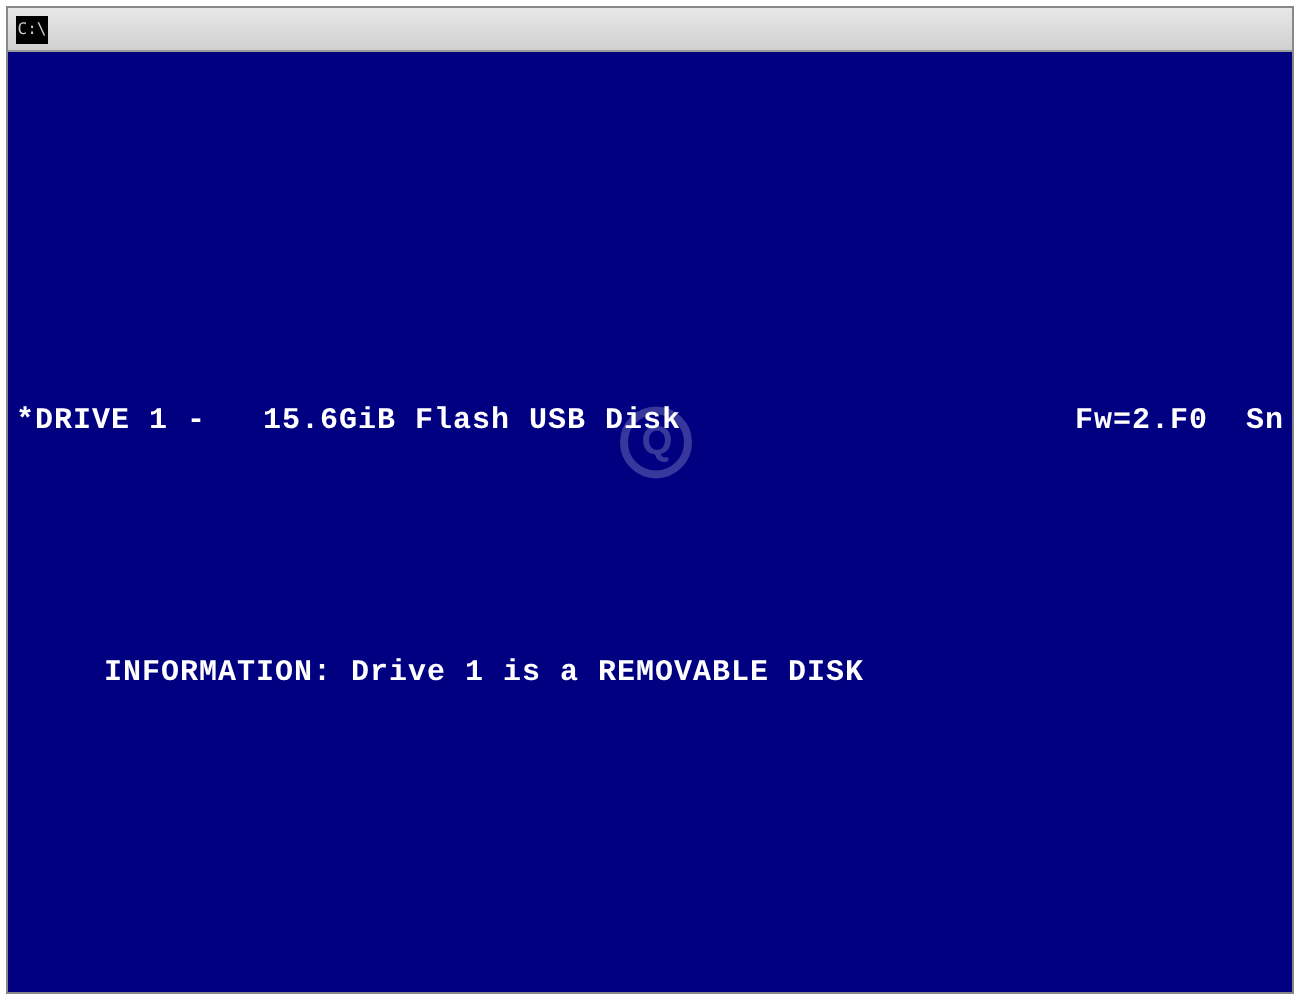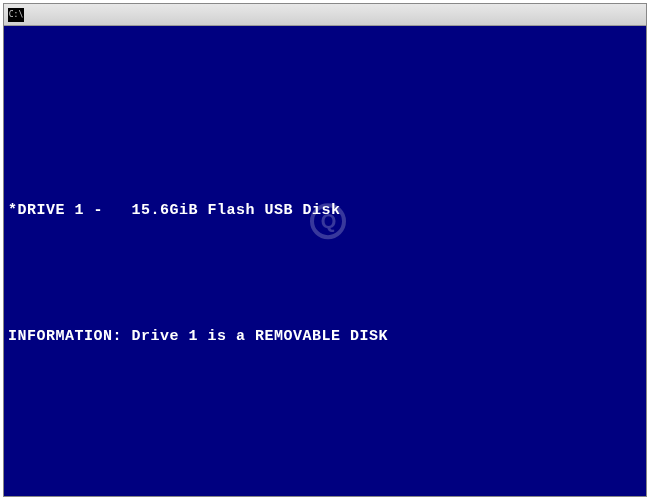--- a/index.html
+++ b/index.html
@@ -54,20 +54,21 @@
       font-size: 15px;
       font-weight: bold;
       padding: 6px 4px;
       line-height: 1.4;
       letter-spacing: 0.5px;
       white-space: pre;
       overflow: hidden;
     }
     .console-line {
       display: block;
+      margin-left: 44px;
     }
     .drive-row {
       display: flex;
       justify-content: space-between;
       width: 100%;
     }
     .drive-left {
       white-space: pre;
       font-family: Liberation Mono, monospace;
     }
@@ -107,20 +108,21 @@
   <div class="titlebar">
     <div class="titlebar-icon">
       <span>C:\</span>
     </div>
   </div>
   <div class="console">
     <div class="console-line"> </div>
     <div class="console-line"> </div>
     <div class="drive-row">
       <span class="drive-left">*DRIVE 1 -   15.6GiB Flash USB Disk</span>
+      <span class="drive-right">Fw=2.F0  Sn</span>
     </div>
     <div class="console-line"> </div>
     <div class="console-line">INFORMATION: Drive 1 is a REMOVABLE DISK</div>
     <div class="console-line"> </div>
     <div class="console-line"> </div>
     
     
     
   </div>
 </div>

